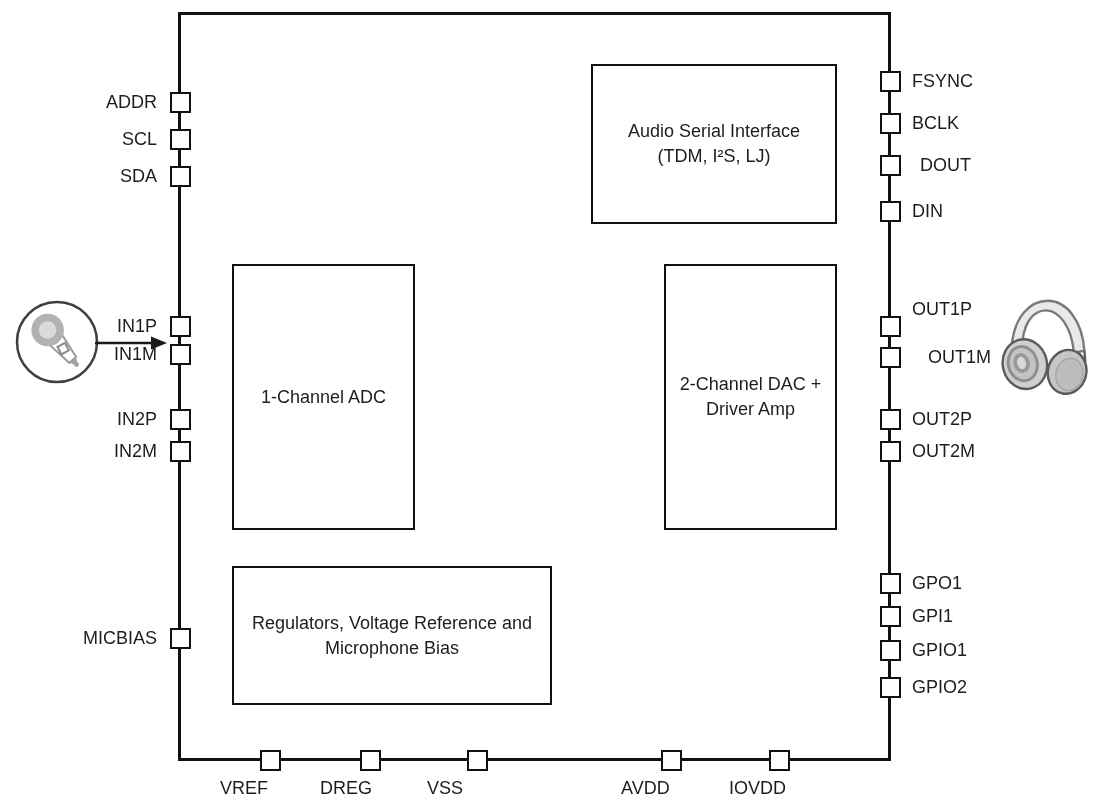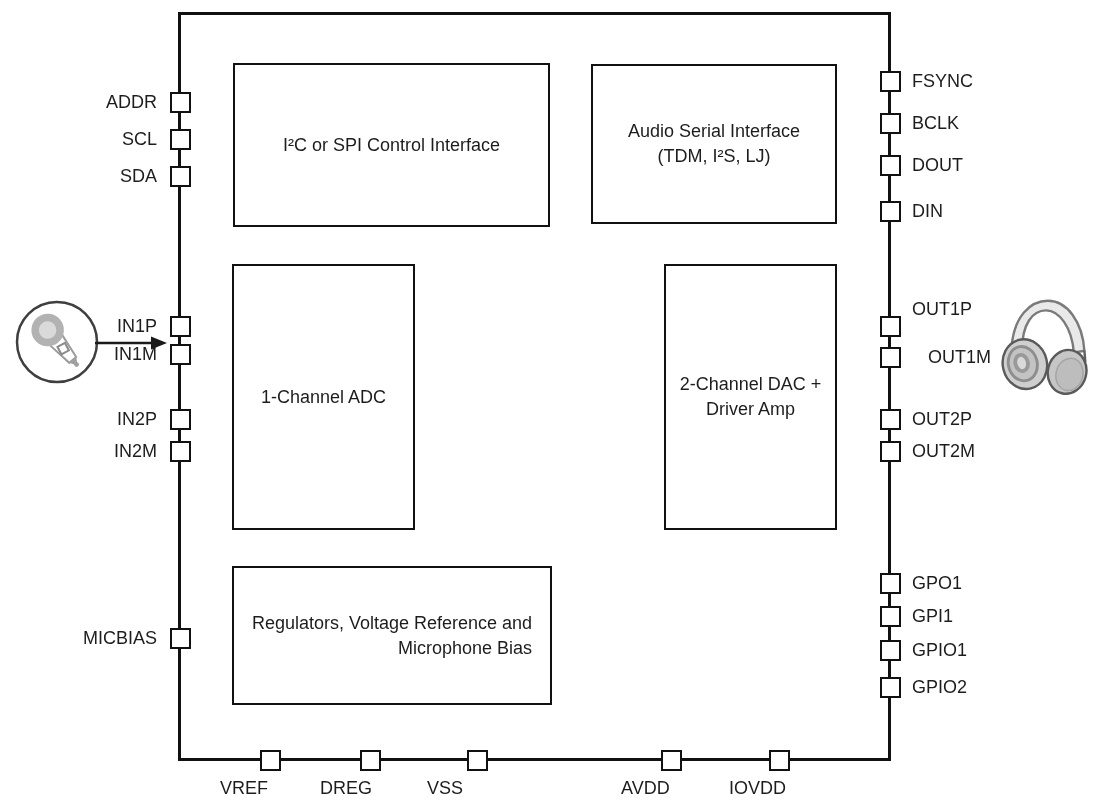--- a/index.html
+++ b/index.html
@@ -25,27 +25,26 @@
   .lblB{position:absolute;top:777px;width:100px;text-align:left;font-size:18px;line-height:22px;}
   .icon{position:absolute;}
 </style>
 </head>
 <body>
 
 <div class="canvas">
 
   <div class="chip"></div>
 
-  <div class="block" style="left:233px;top:63px;width:317px;height:164px;">I²C or SPI Control Interface</div>
   <div class="block" style="left:591px;top:64px;width:246px;height:160px;">Audio Serial Interface
 (TDM, I²S, LJ)</div>
   <div class="block" style="left:232px;top:264px;width:183px;height:266px;">1-Channel ADC</div>
   <div class="block" style="left:664px;top:264px;width:173px;height:266px;">2-Channel DAC +
 Driver Amp</div>
-  <div class="block" style="left:232px;top:566px;width:320px;height:139px;text-align:right;">Regulators, Voltage Reference and
+  <div class="block" style="left:232px;top:566px;width:320px;height:139px;">Regulators, Voltage Reference and
 Microphone Bias</div>
 
   <div class="sq" style="left:170px;top:92px;"></div>
   <div class="sq" style="left:170px;top:129px;"></div>
   <div class="sq" style="left:170px;top:166px;"></div>
   <div class="sq" style="left:170px;top:316px;"></div>
   <div class="sq" style="left:170px;top:344px;"></div>
   <div class="sq" style="left:170px;top:409px;"></div>
   <div class="sq" style="left:170px;top:441px;"></div>
   <div class="sq" style="left:170px;top:628px;"></div>
@@ -67,21 +66,21 @@
   <div class="sq" style="left:880px;top:347px;"></div>
   <div class="sq" style="left:880px;top:409px;"></div>
   <div class="sq" style="left:880px;top:441px;"></div>
   <div class="sq" style="left:880px;top:573px;"></div>
   <div class="sq" style="left:880px;top:606px;"></div>
   <div class="sq" style="left:880px;top:640px;"></div>
   <div class="sq" style="left:880px;top:677px;"></div>
 
   <div class="lblR" style="top:70px;">FSYNC</div>
   <div class="lblR" style="top:112px;text-align:center;">BCLK</div>
-  <div class="lblR" style="top:154px;">DOUT</div>
+  <div class="lblR" style="top:154px;margin-left:8px;">DOUT</div>
   <div class="lblR" style="top:200px;">DIN</div>
   <div class="lblR" style="top:298px;">OUT1P</div>
   <div class="lblR" style="top:346px;margin-left:16px;">OUT1M</div>
   <div class="lblR" style="top:408px;">OUT2P</div>
   <div class="lblR" style="top:440px;">OUT2M</div>
   <div class="lblR" style="top:572px;">GPO1</div>
   <div class="lblR" style="top:605px;">GPI1</div>
   <div class="lblR" style="top:639px;">GPIO1</div>
   <div class="lblR" style="top:676px;">GPIO2</div>
 

